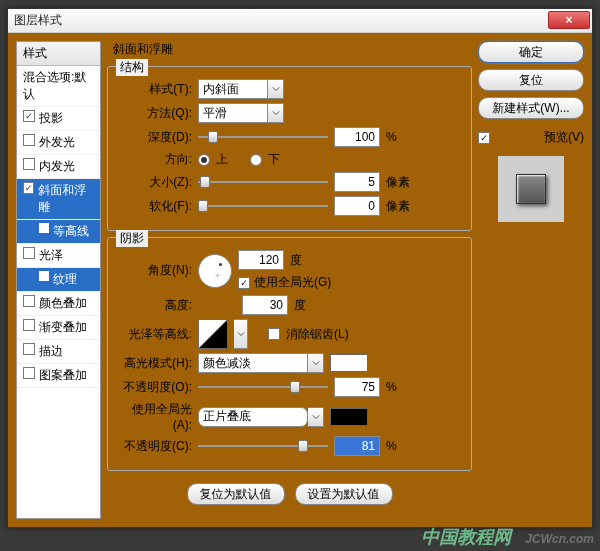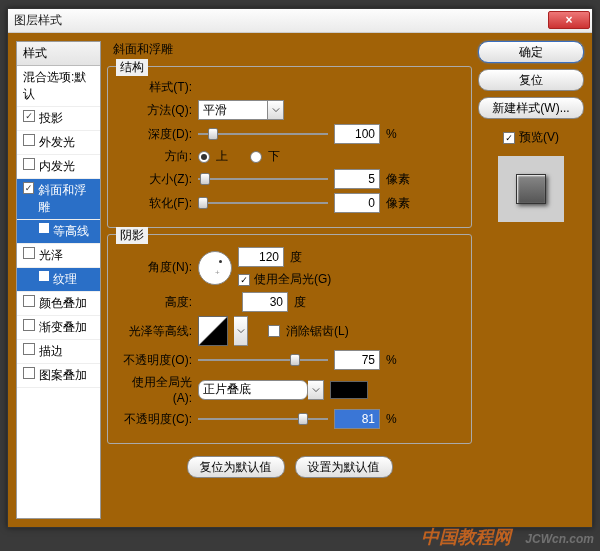--- a/index.html
+++ b/index.html
@@ -47,26 +47,26 @@
 .gloss-swatch { width:30px; height:30px; border:1px solid #666; background:linear-gradient(135deg,#fff 0%,#fff 48%,#000 52%,#000 100%); }
 .gloss-arrow { width:14px; height:30px; border:1px solid #888; border-left:none; background:linear-gradient(#fff,#ddd); display:inline-flex; align-items:center; justify-content:center; }
 .colorbox { width:38px; height:18px; border:1px solid #666; }
 .btn-row { display:flex; gap:10px; justify-content:center; padding:6px 0; }
 .btn { height:22px; padding:0 12px; border:1px solid #888; background:linear-gradient(#fff,#e0e0e0); border-radius:10px; cursor:pointer; }
 
 
 .right-panel { width: 106px; display:flex; flex-direction:column; gap:6px; align-items:stretch; }
 .right-panel .btn { width:100%; }
 .btn.primary { border:1px solid #3a6fc0; box-shadow:0 0 2px #4a8fe8; color:#000; }
-.preview-row { display:flex; align-items:center; gap:4px; justify-content:center; margin-top:4px; }
+.preview-row { display:flex; align-items:center; gap:4px; justify-content:space-between; margin-top:4px; }
 .preview-box { width:66px; height:66px; background:#cfcfcf; display:flex; align-items:center; justify-content:center; margin:4px auto 0; }
 .preview-inner { width:30px; height:30px; background:linear-gradient(#888,#555); border:1px solid #333; box-shadow:inset 1px 1px 2px #fff, 2px 2px 4px rgba(0,0,0,0.6); }
 
 .watermark { position:absolute; right:6px; bottom:2px; color:#888; font-size:14px; font-style:italic; font-weight:bold; opacity:0.7; display:flex; gap:14px; align-items:baseline; }
-.watermark span:first-child { font-size:18px; color:#f97316; }
+.watermark span:first-child { font-size:18px; color:#86efac; }
 </style>
 </head>
 <body>
 
 <div class="dialog">
   <div class="titlebar">
     <span class="title">图层样式</span>
     <div class="close-btn">×</div>
   </div>
   <div class="content">
@@ -123,20 +123,28 @@
     </div>
 
     <div class="center">
       <div class="center-title">斜面和浮雕</div>
 
       <div class="group">
         <span class="legend">结构</span>
 
         <div class="form-row">
           <span class="lbl">样式(T):</span>
+          <span class="combo">
+              <input style="width: 70px;" value="内斜面">
+              <span class="arrow">
+                <svg viewBox="0 0 10 10">
+                  <path d="M1 3 L5 7 L9 3" fill="none" stroke="#333"></path>
+                </svg>
+              </span>
+            </span>
         </div>
         <div class="form-row">
           <span class="lbl">方法(Q):</span>
           <span class="combo">
               <input style="width: 70px;" value="平滑">
               <span class="arrow">
                 <svg viewBox="0 0 10 10">
                   <path d="M1 3 L5 7 L9 3" fill="none" stroke="#333"></path>
                 </svg>
               </span>
@@ -209,20 +217,32 @@
           <span class="lbl">光泽等高线:</span>
           <span class="gloss-swatch"></span>
             <span class="gloss-arrow">
               <svg viewBox="0 0 10 10" width="8" height="8">
                 <path d="M1 3 L5 7 L9 3" fill="none" stroke="#333"></path>
               </svg>
             </span>
           <span style="width:8px"></span>
           <span class="checkbox"></span>
           <span>消除锯齿(L)</span>
+        </div>
+        <div class="form-row">
+          <span class="lbl">高光模式(H):</span>
+          <span class="combo">
+              <input style="width: 110px;" value="颜色减淡">
+              <span class="arrow">
+                <svg viewBox="0 0 10 10">
+                  <path d="M1 3 L5 7 L9 3" fill="none" stroke="#333"></path>
+                </svg>
+              </span>
+            </span>
+          <span class="colorbox" style="background:#fff"></span>
         </div>
         <div class="form-row">
           <span class="lbl">不透明度(O):</span>
           <div class="slider">
               <div class="track"></div>
               <div class="thumb" style="left:92px"></div>
             </div>
           <input class="numbox" value="75" style="">
           <span class="unit">%</span>
         </div>

